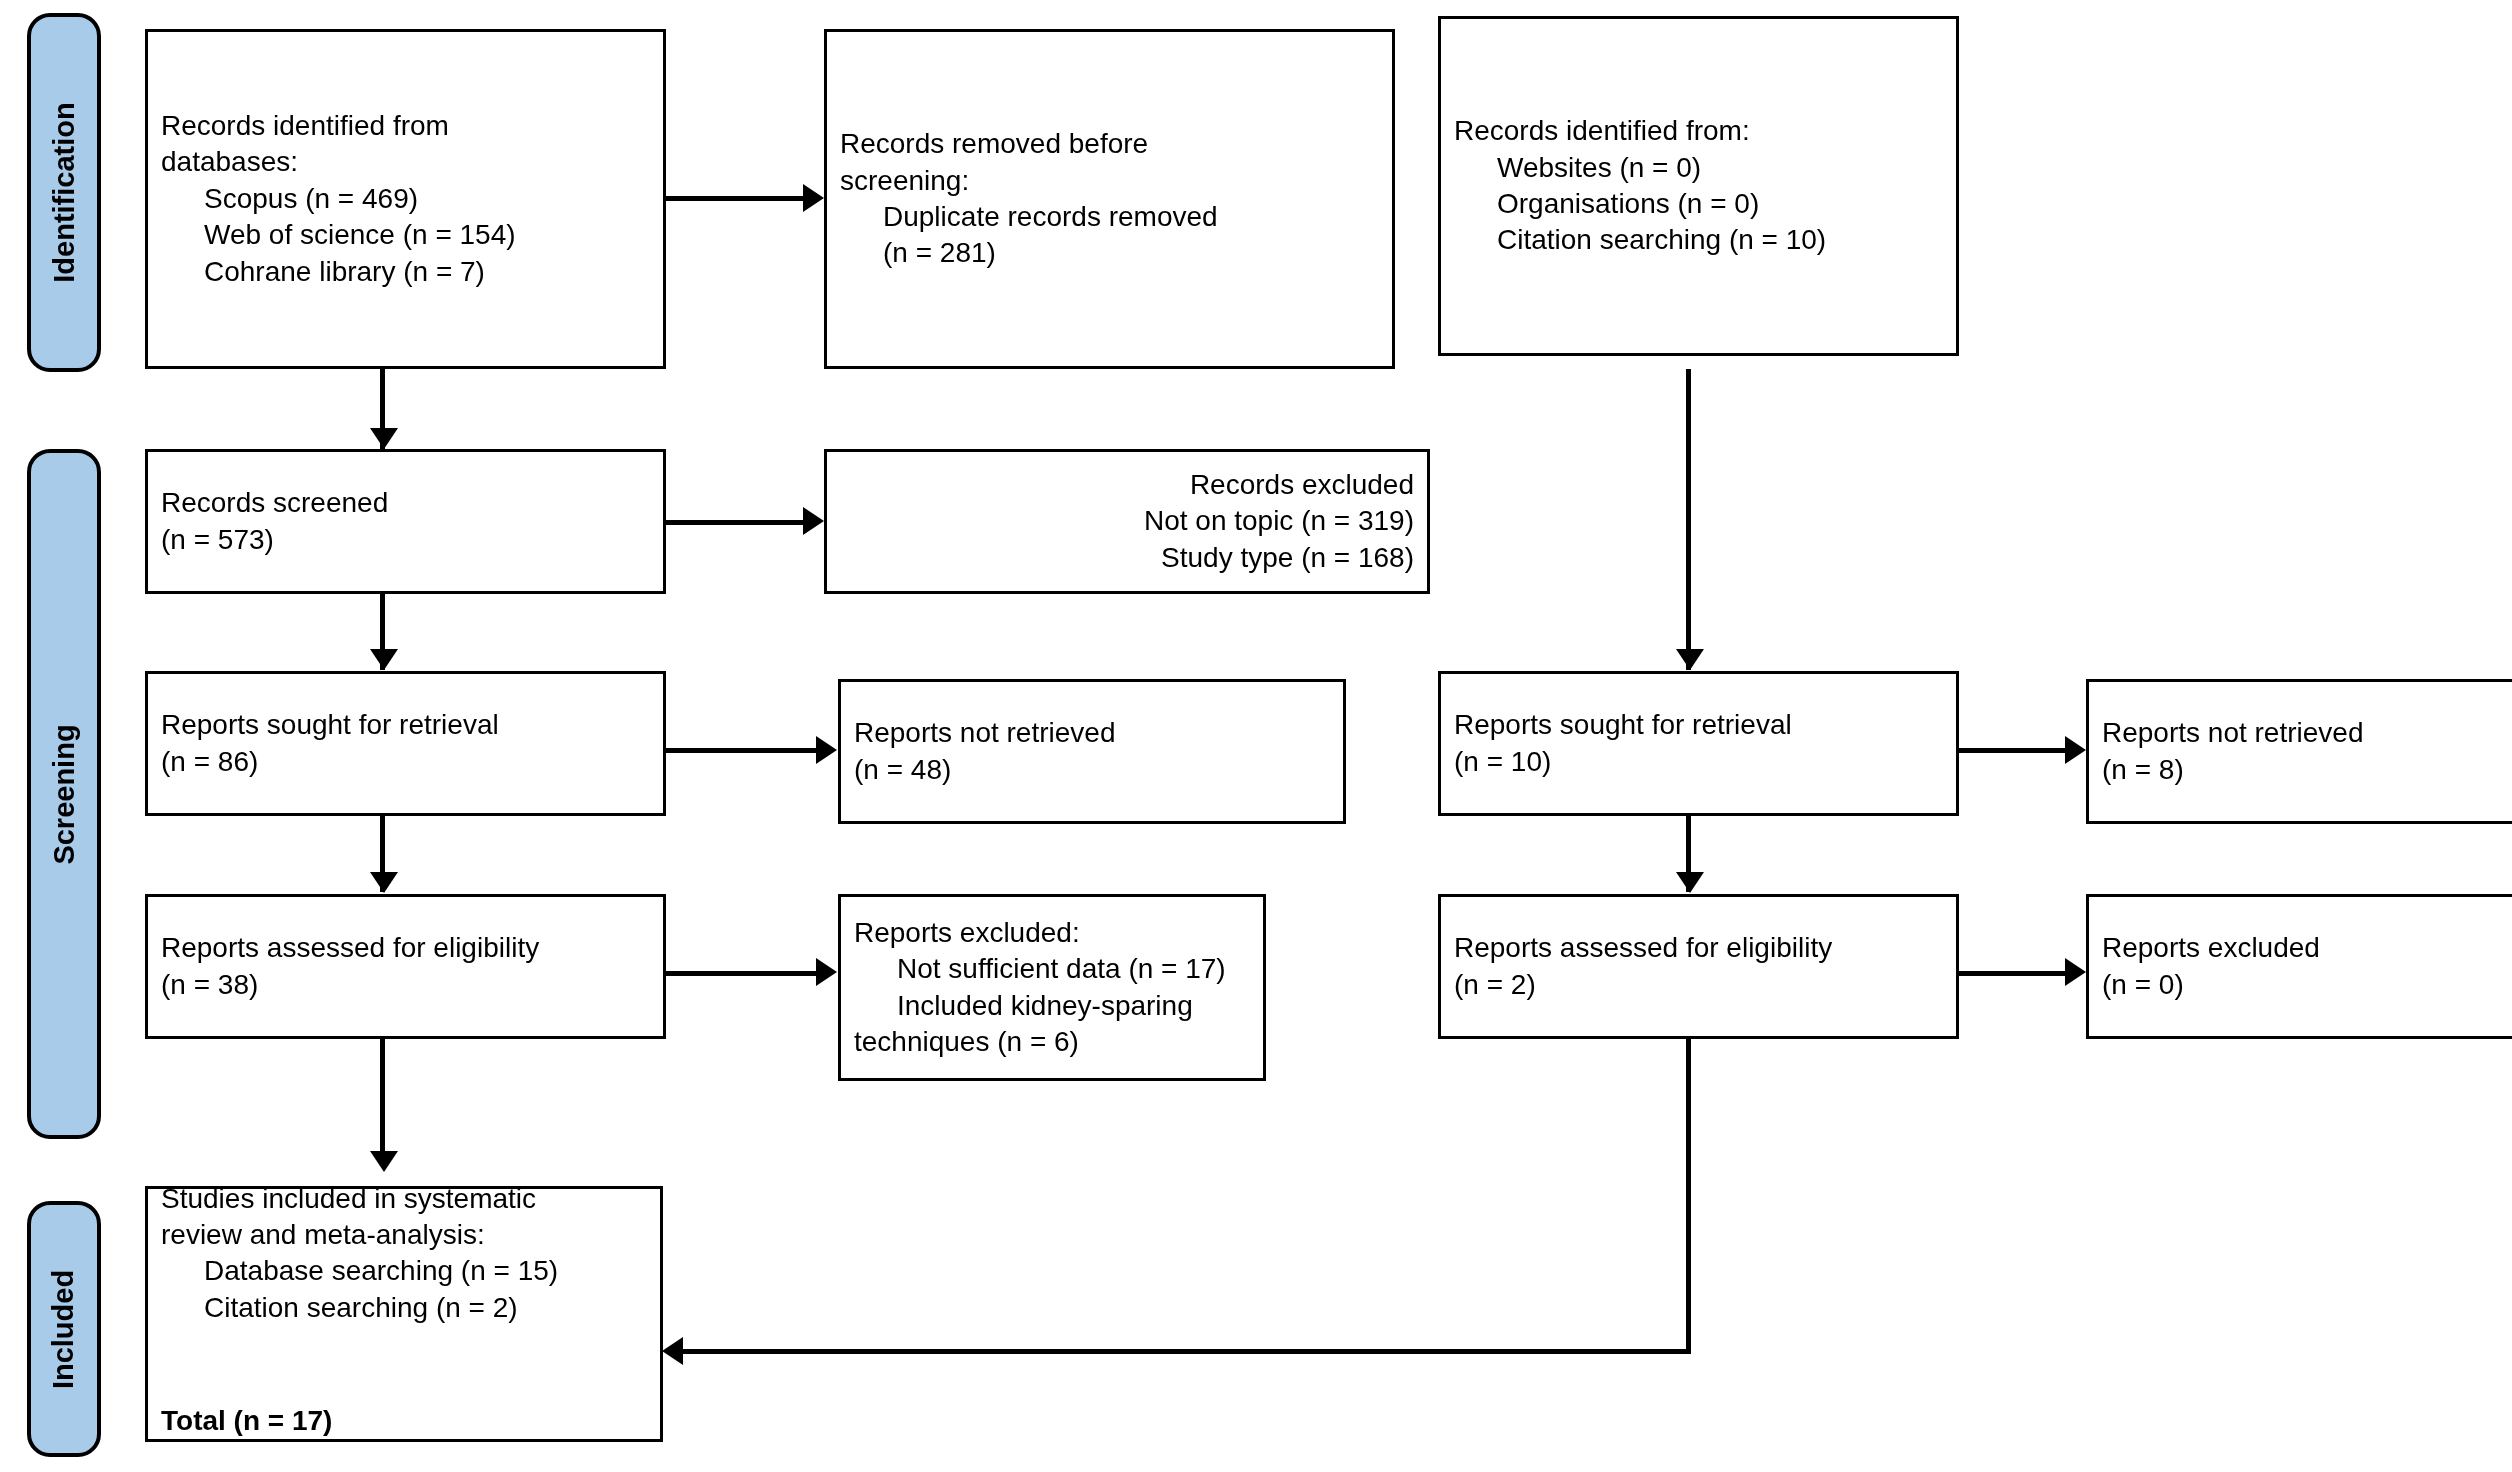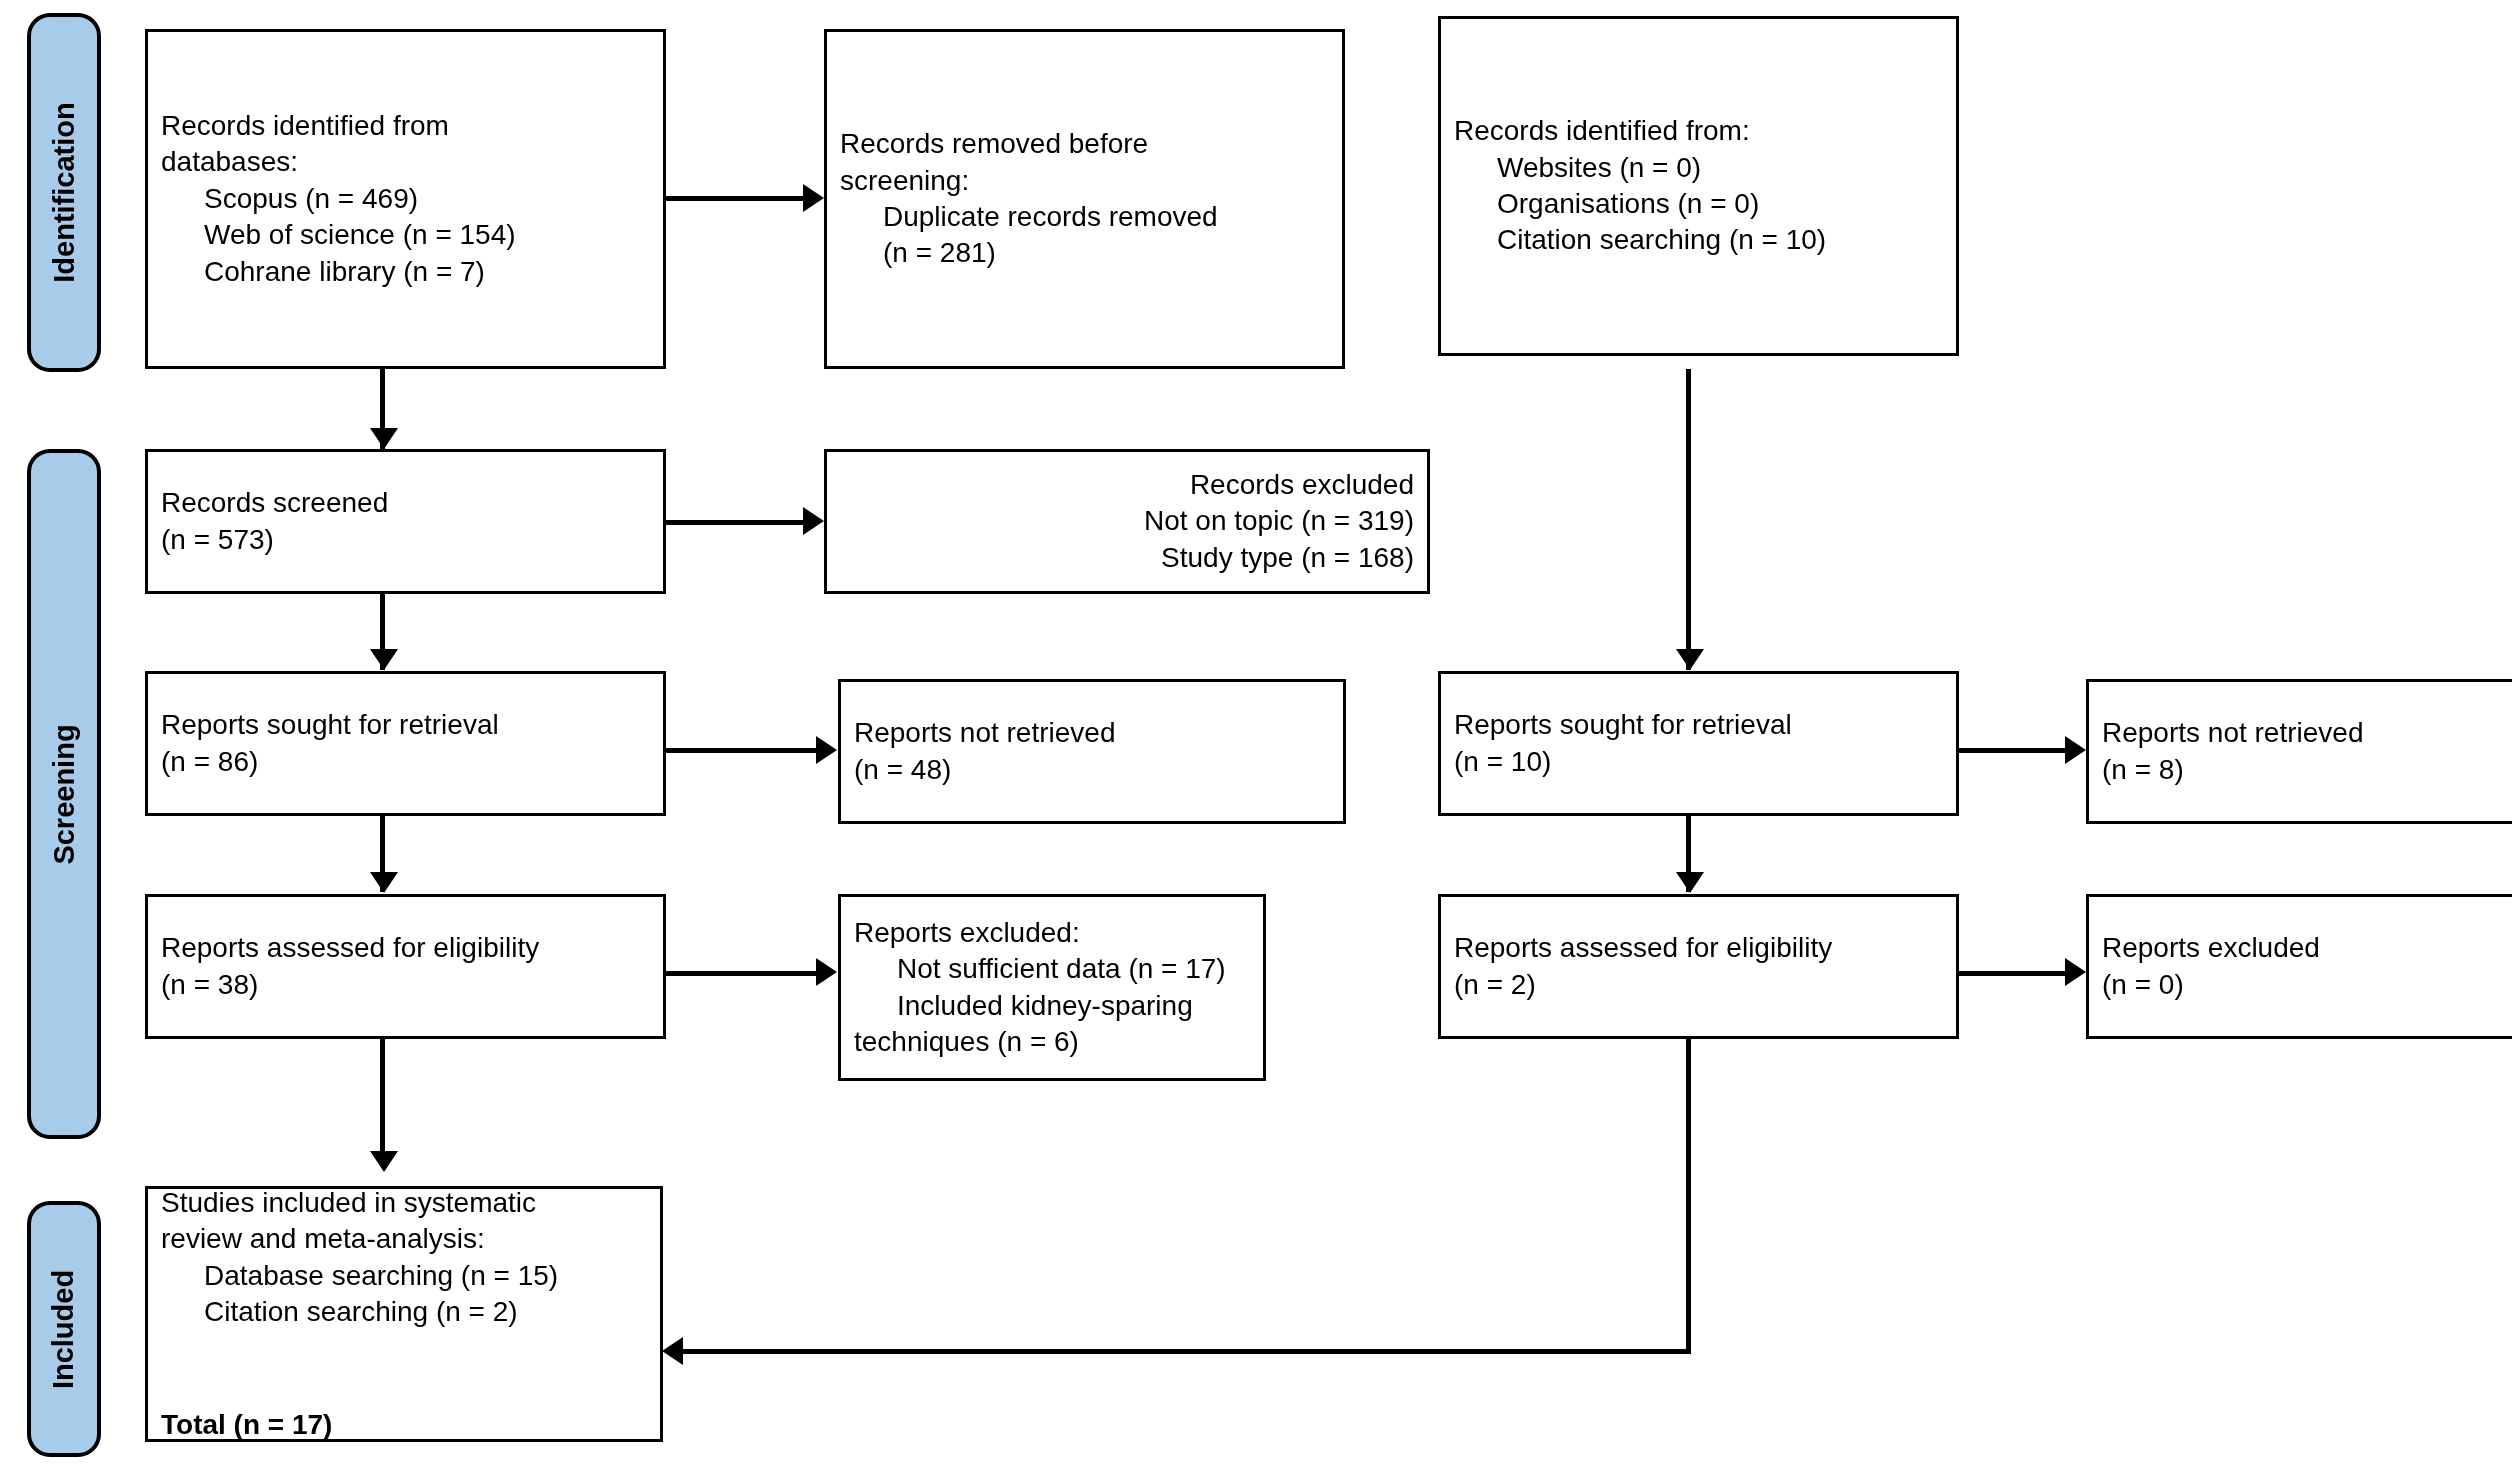--- a/index.html
+++ b/index.html
@@ -89,21 +89,21 @@
   <div class="box" style="left:145px;top:29px;width:521px;height:340px;">
     <div class="inner">
       <div class="line">Records identified from</div>
       <div class="line">databases:</div>
       <div class="line ind1"><span class="b">Scopus</span><span> (n = 469)</span></div>
       <div class="line ind1"><span class="b">Web of science</span><span> (n = 154)</span></div>
       <div class="line ind1"><span class="b">Cohrane library</span><span> (n = 7)</span></div>
     </div>
   </div>
 
-  <div class="box" style="left:824px;top:29px;width:521px;height:340px;">
+  <div class="box" style="left:824px;top:29px;width:571px;height:340px;">
     <div class="inner">
       <div class="line"><span>Records removed </span><span class="it">before</span></div>
       <div class="line"><span class="it">screening</span><span>:</span></div>
       <div class="line ind1">Duplicate records removed</div>
       <div class="line ind1">(n = 281)</div>
     </div>
   </div>
 
   <div class="box" style="left:1438px;top:16px;width:521px;height:340px;">
     <div class="inner">
@@ -213,21 +213,21 @@
   <div class="box" style="left:2086px;top:894px;width:523px;height:145px;">
     <div class="inner">
       <div class="line">Reports excluded</div>
       <div class="line">(n = 0)</div>
     </div>
   </div>
 
   <div class="hline" style="left:1959px;top:971px;width:108px;"></div>
   <div class="arrow-r" style="left:2065px;top:958px;"></div>
 
-  <div class="box" style="left:145px;top:1186px;width:518px;height:256px;">
+  <div class="box" style="left:145px;top:1186px;width:518px;height:256px;align-items:flex-end;">
     <div class="inner">
       <div class="line">Studies included in systematic</div>
       <div class="line">review and meta-analysis:</div>
       <div class="line ind1">Database searching (n = 15)</div>
       <div class="line ind1">Citation searching (n = 2)</div>
       <div class="line"> </div>
       <div class="line b">Total (n = 17)</div>
     </div>
   </div>
 

